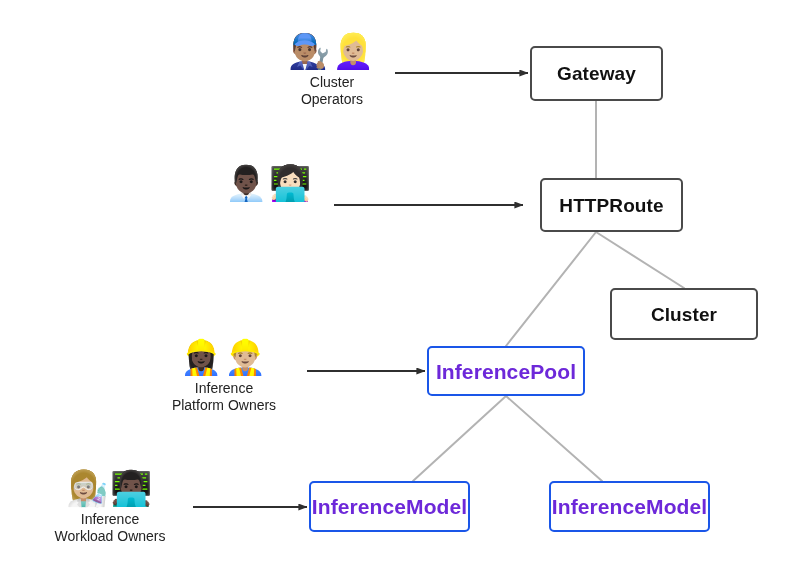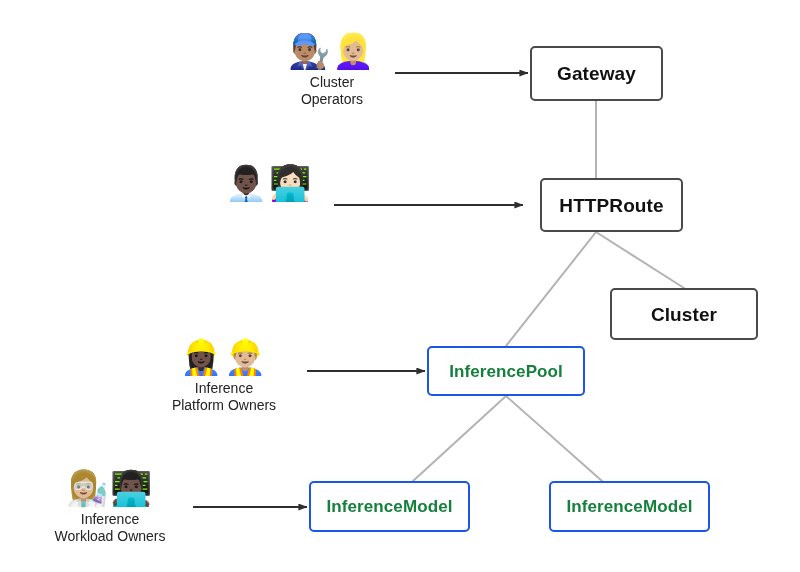--- a/index.html
+++ b/index.html
@@ -49,22 +49,22 @@
     border: 2px solid #4a4a4a;
   }
   .node.neutral .node-label {
     color: #111111;
     font-size: 19px;
   }
   .node.accent {
     border: 2px solid #1a56e8;
   }
   .node.accent .node-label {
-    color: #15803d;
-    font-size: 17px;
+    color: #6d28d9;
+    font-size: 21px;
   }
 
   
   .persona {
     position: absolute;
     display: flex;
     flex-direction: column;
     align-items: center;
     z-index: 3;
   }

